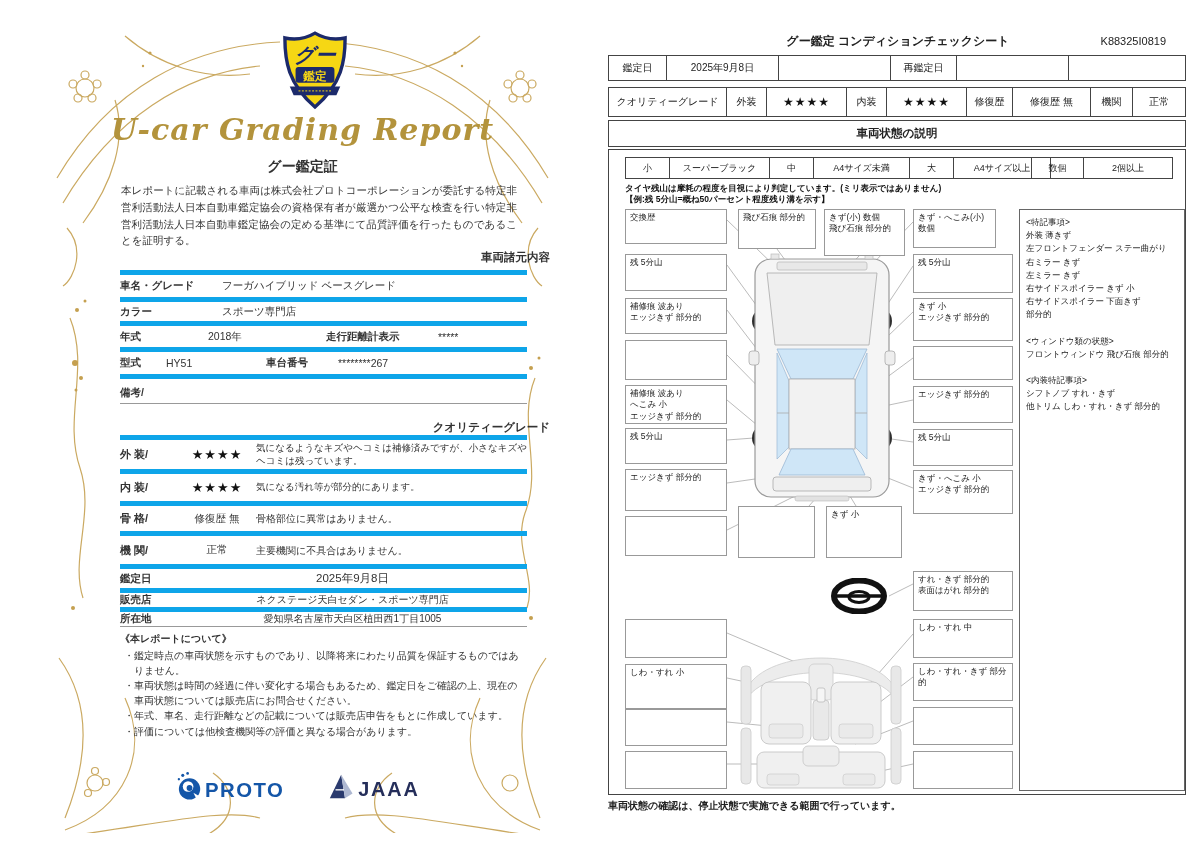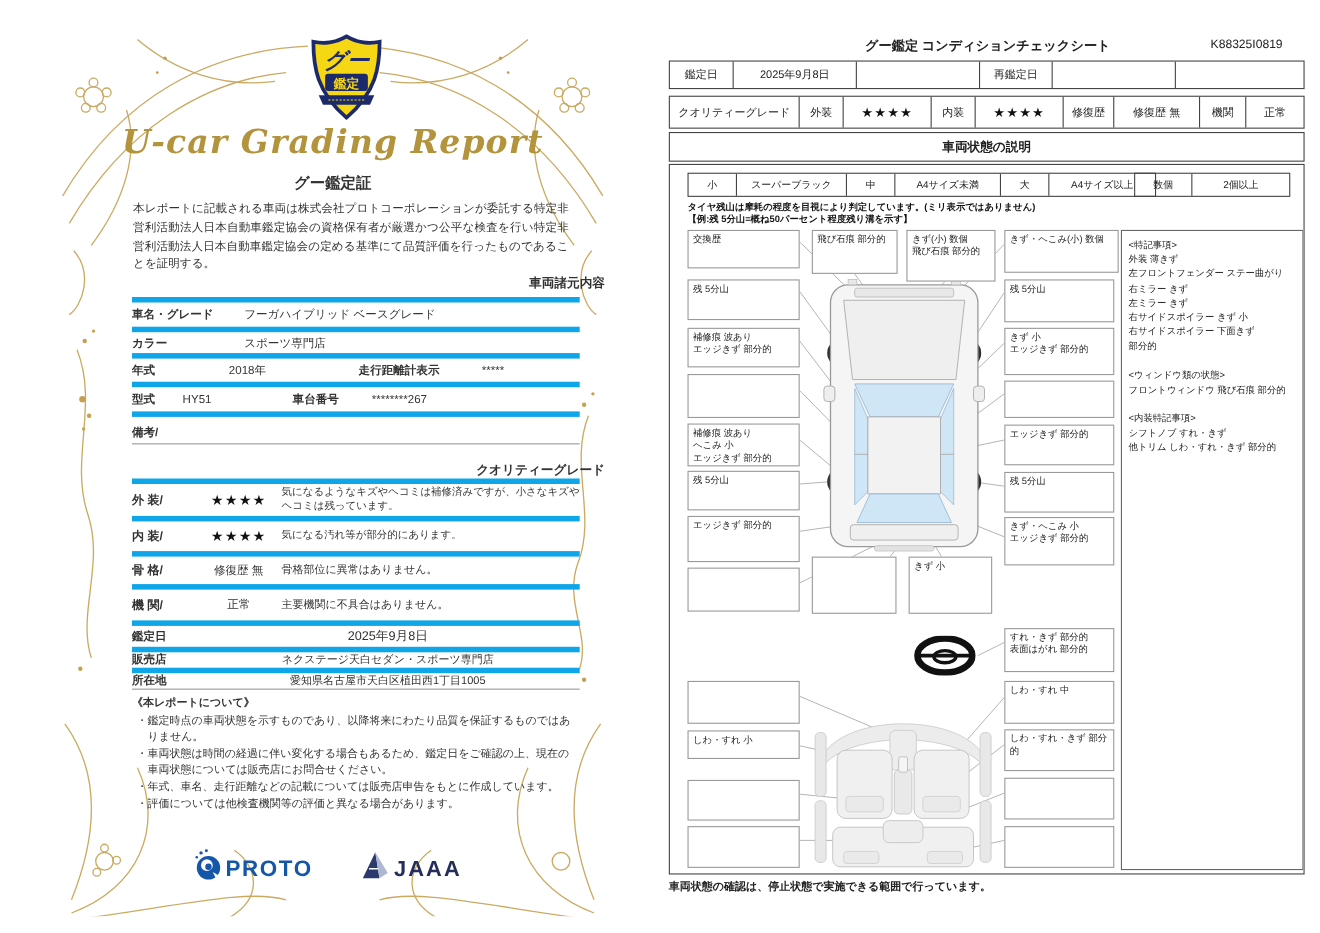--- a/index.html
+++ b/index.html
@@ -361,32 +361,32 @@
     <div class="abox pre" style="left:16px;top:148px;width:102px;height:36px">補修痕 波あり
 エッジきず 部分的</div>
     <div class="abox pre" style="left:16px;top:190px;width:102px;height:40px"></div>
     <div class="abox pre" style="left:16px;top:235px;width:102px;height:39px">補修痕 波あり
 へこみ 小
 エッジきず 部分的</div>
     <div class="abox pre" style="left:16px;top:278px;width:102px;height:36px">残 5分山</div>
     <div class="abox pre" style="left:16px;top:319px;width:102px;height:42px">エッジきず 部分的</div>
     <div class="abox pre" style="left:16px;top:366px;width:102px;height:40px"></div>
     <div class="abox pre" style="left:16px;top:469px;width:102px;height:39px"></div>
-    <div class="abox pre" style="left:16px;top:514px;width:102px;height:26px">しわ・すれ 小</div>
+    <div class="abox pre" style="left:16px;top:514px;width:102px;height:45px">しわ・すれ 小</div>
     <div class="abox pre" style="left:16px;top:559px;width:102px;height:37px"></div>
     <div class="abox pre" style="left:16px;top:601px;width:102px;height:38px"></div>
 
     <div class="abox pre" style="left:129px;top:59px;width:78px;height:40px">飛び石痕 部分的</div>
     <div class="abox pre" style="left:215px;top:59px;width:81px;height:47px">きず(小) 数個
 飛び石痕 部分的</div>
 
     <div class="abox pre" style="left:129px;top:356px;width:77px;height:52px"></div>
     <div class="abox pre" style="left:217px;top:356px;width:76px;height:52px">きず 小</div>
 
-    <div class="abox pre" style="left:304px;top:59px;width:104px;height:39px">きず・へこみ(小) 数個</div>
+    <div class="abox pre" style="left:304px;top:59px;width:83px;height:39px">きず・へこみ(小) 数個</div>
     <div class="abox pre" style="left:304px;top:104px;width:100px;height:39px">残 5分山</div>
     <div class="abox pre" style="left:304px;top:148px;width:100px;height:43px">きず 小
 エッジきず 部分的</div>
     <div class="abox pre" style="left:304px;top:196px;width:100px;height:34px"></div>
     <div class="abox pre" style="left:304px;top:236px;width:100px;height:37px">エッジきず 部分的</div>
     <div class="abox pre" style="left:304px;top:279px;width:100px;height:37px">残 5分山</div>
     <div class="abox pre" style="left:304px;top:320px;width:100px;height:44px">きず・へこみ 小
 エッジきず 部分的</div>
     <div class="abox pre" style="left:304px;top:421px;width:100px;height:40px">すれ・きず 部分的
 表面はがれ 部分的</div>

